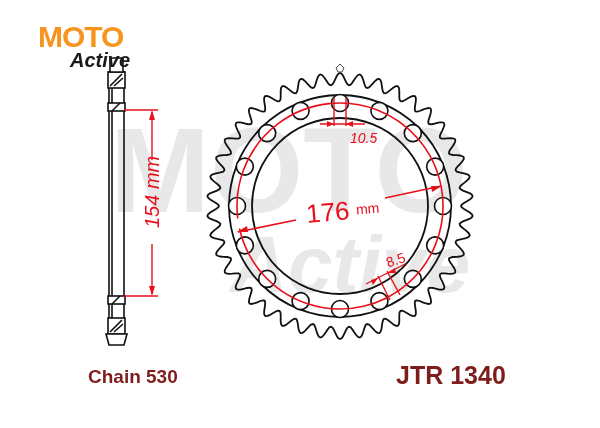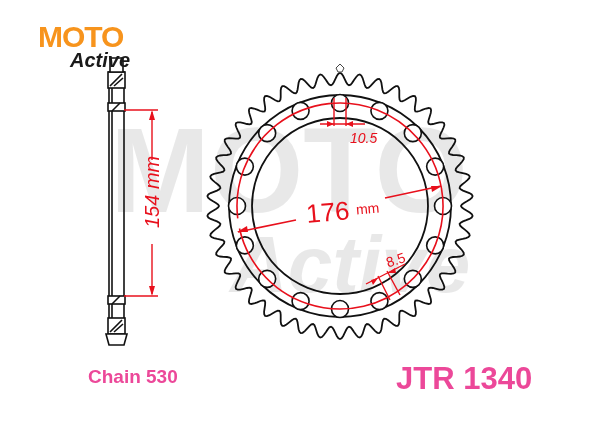--- a/index.html
+++ b/index.html
@@ -1,23 +1,23 @@
 <!DOCTYPE html>
 <html><head>
 <meta charset="utf-8">
 <style>
   html, body { margin: 0; padding: 0; background: #ffffff; }
   body { width: 600px; height: 428px; position: relative; overflow: hidden; font-family: "Liberation Sans", sans-serif; }
   #stage { position: absolute; left: 0; top: 0; width: 600px; height: 428px; }
   .logo { position: absolute; left: 38px; top: 22px; width: 120px; height: 52px; }
   .logo-moto { position: absolute; left: 0; top: 0; font-size: 30px; font-weight: bold; color: #f7941d; letter-spacing: -1px; line-height: 30px; }
   .logo-active { position: absolute; left: 32px; top: 28px; font-size: 20px; font-weight: bold; font-style: italic; color: #1a1a1a; line-height: 20px; }
-  .caption { position: absolute; font-weight: bold; color: #ec4899; }
+  .caption { position: absolute; font-weight: bold; color: #7f1d1d; }
   .chain { left: 88px; top: 366px; font-size: 19px; }
-  .part { left: 396px; top: 361px; font-size: 31px; }
+  .part { left: 396px; top: 361px; font-size: 25px; }
 </style>
 </head>
 <body>
 
 <div id="stage">
   <svg id="drawing" width="600" height="428" viewBox="0 0 600 428">
 
     <g opacity="0.13" fill="#555">
       <text id="wm1" x="110" y="212" font-size="120" font-weight="bold" font-family="Liberation Sans, sans-serif">MOTO</text>
       <text id="wm2" x="230" y="292" font-size="80" font-weight="bold" font-style="italic" font-family="Liberation Sans, sans-serif">Active</text>

